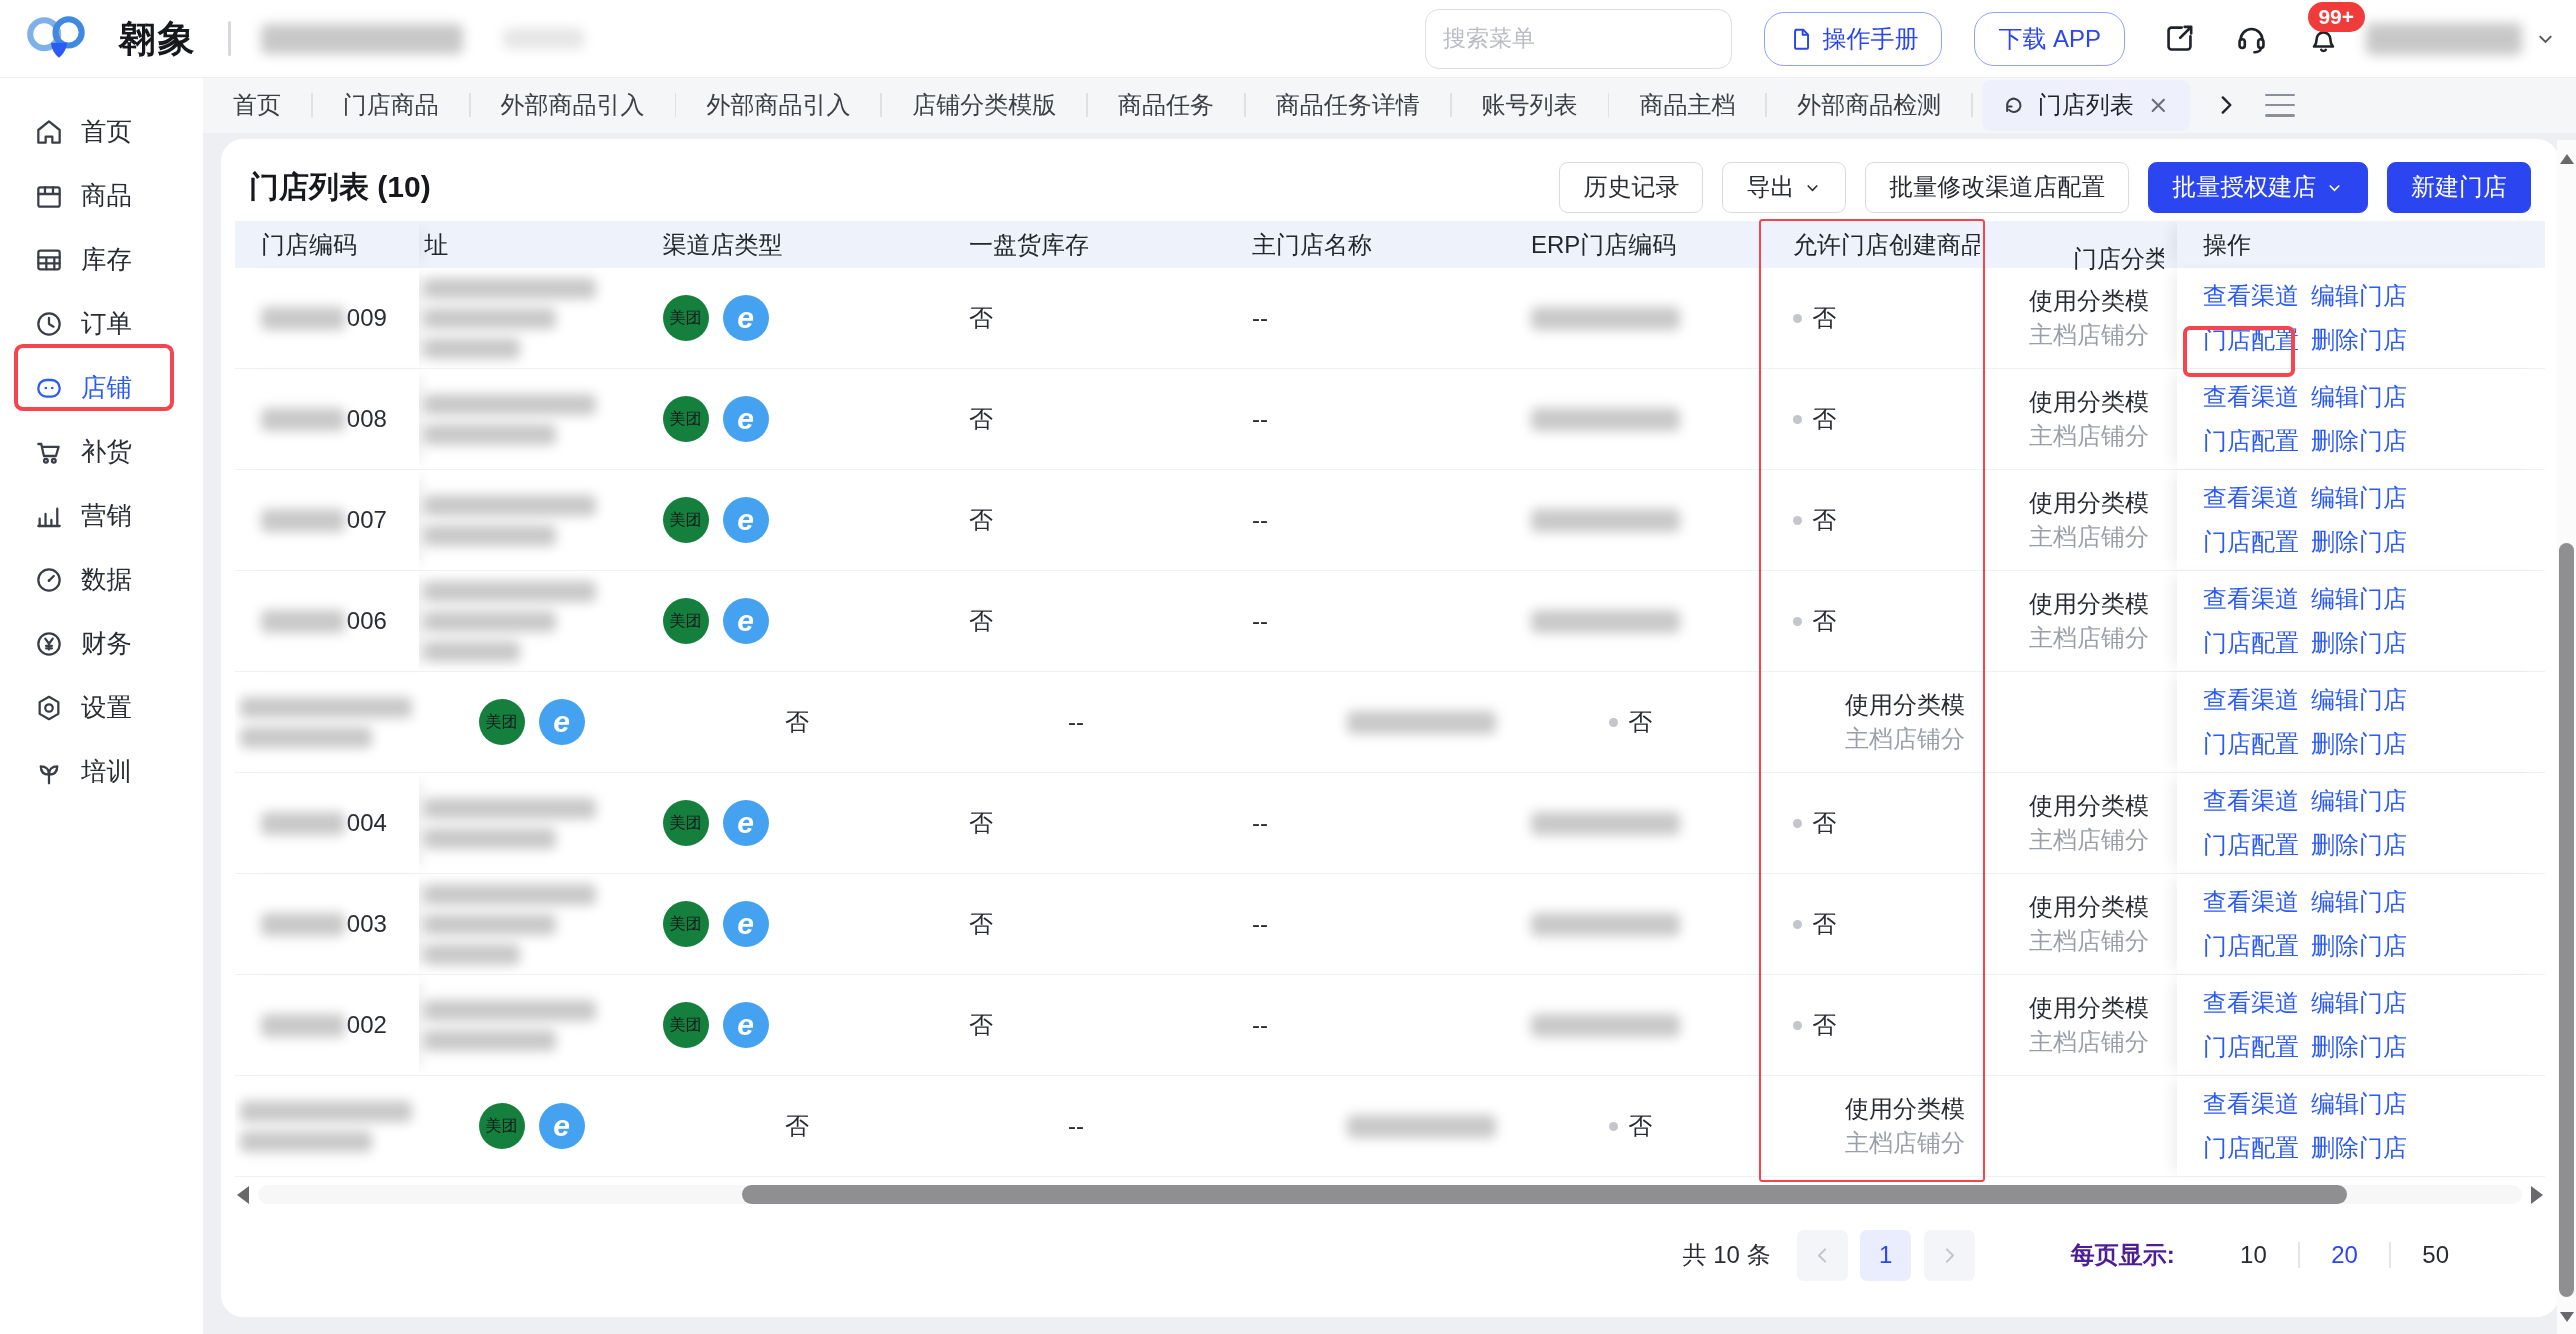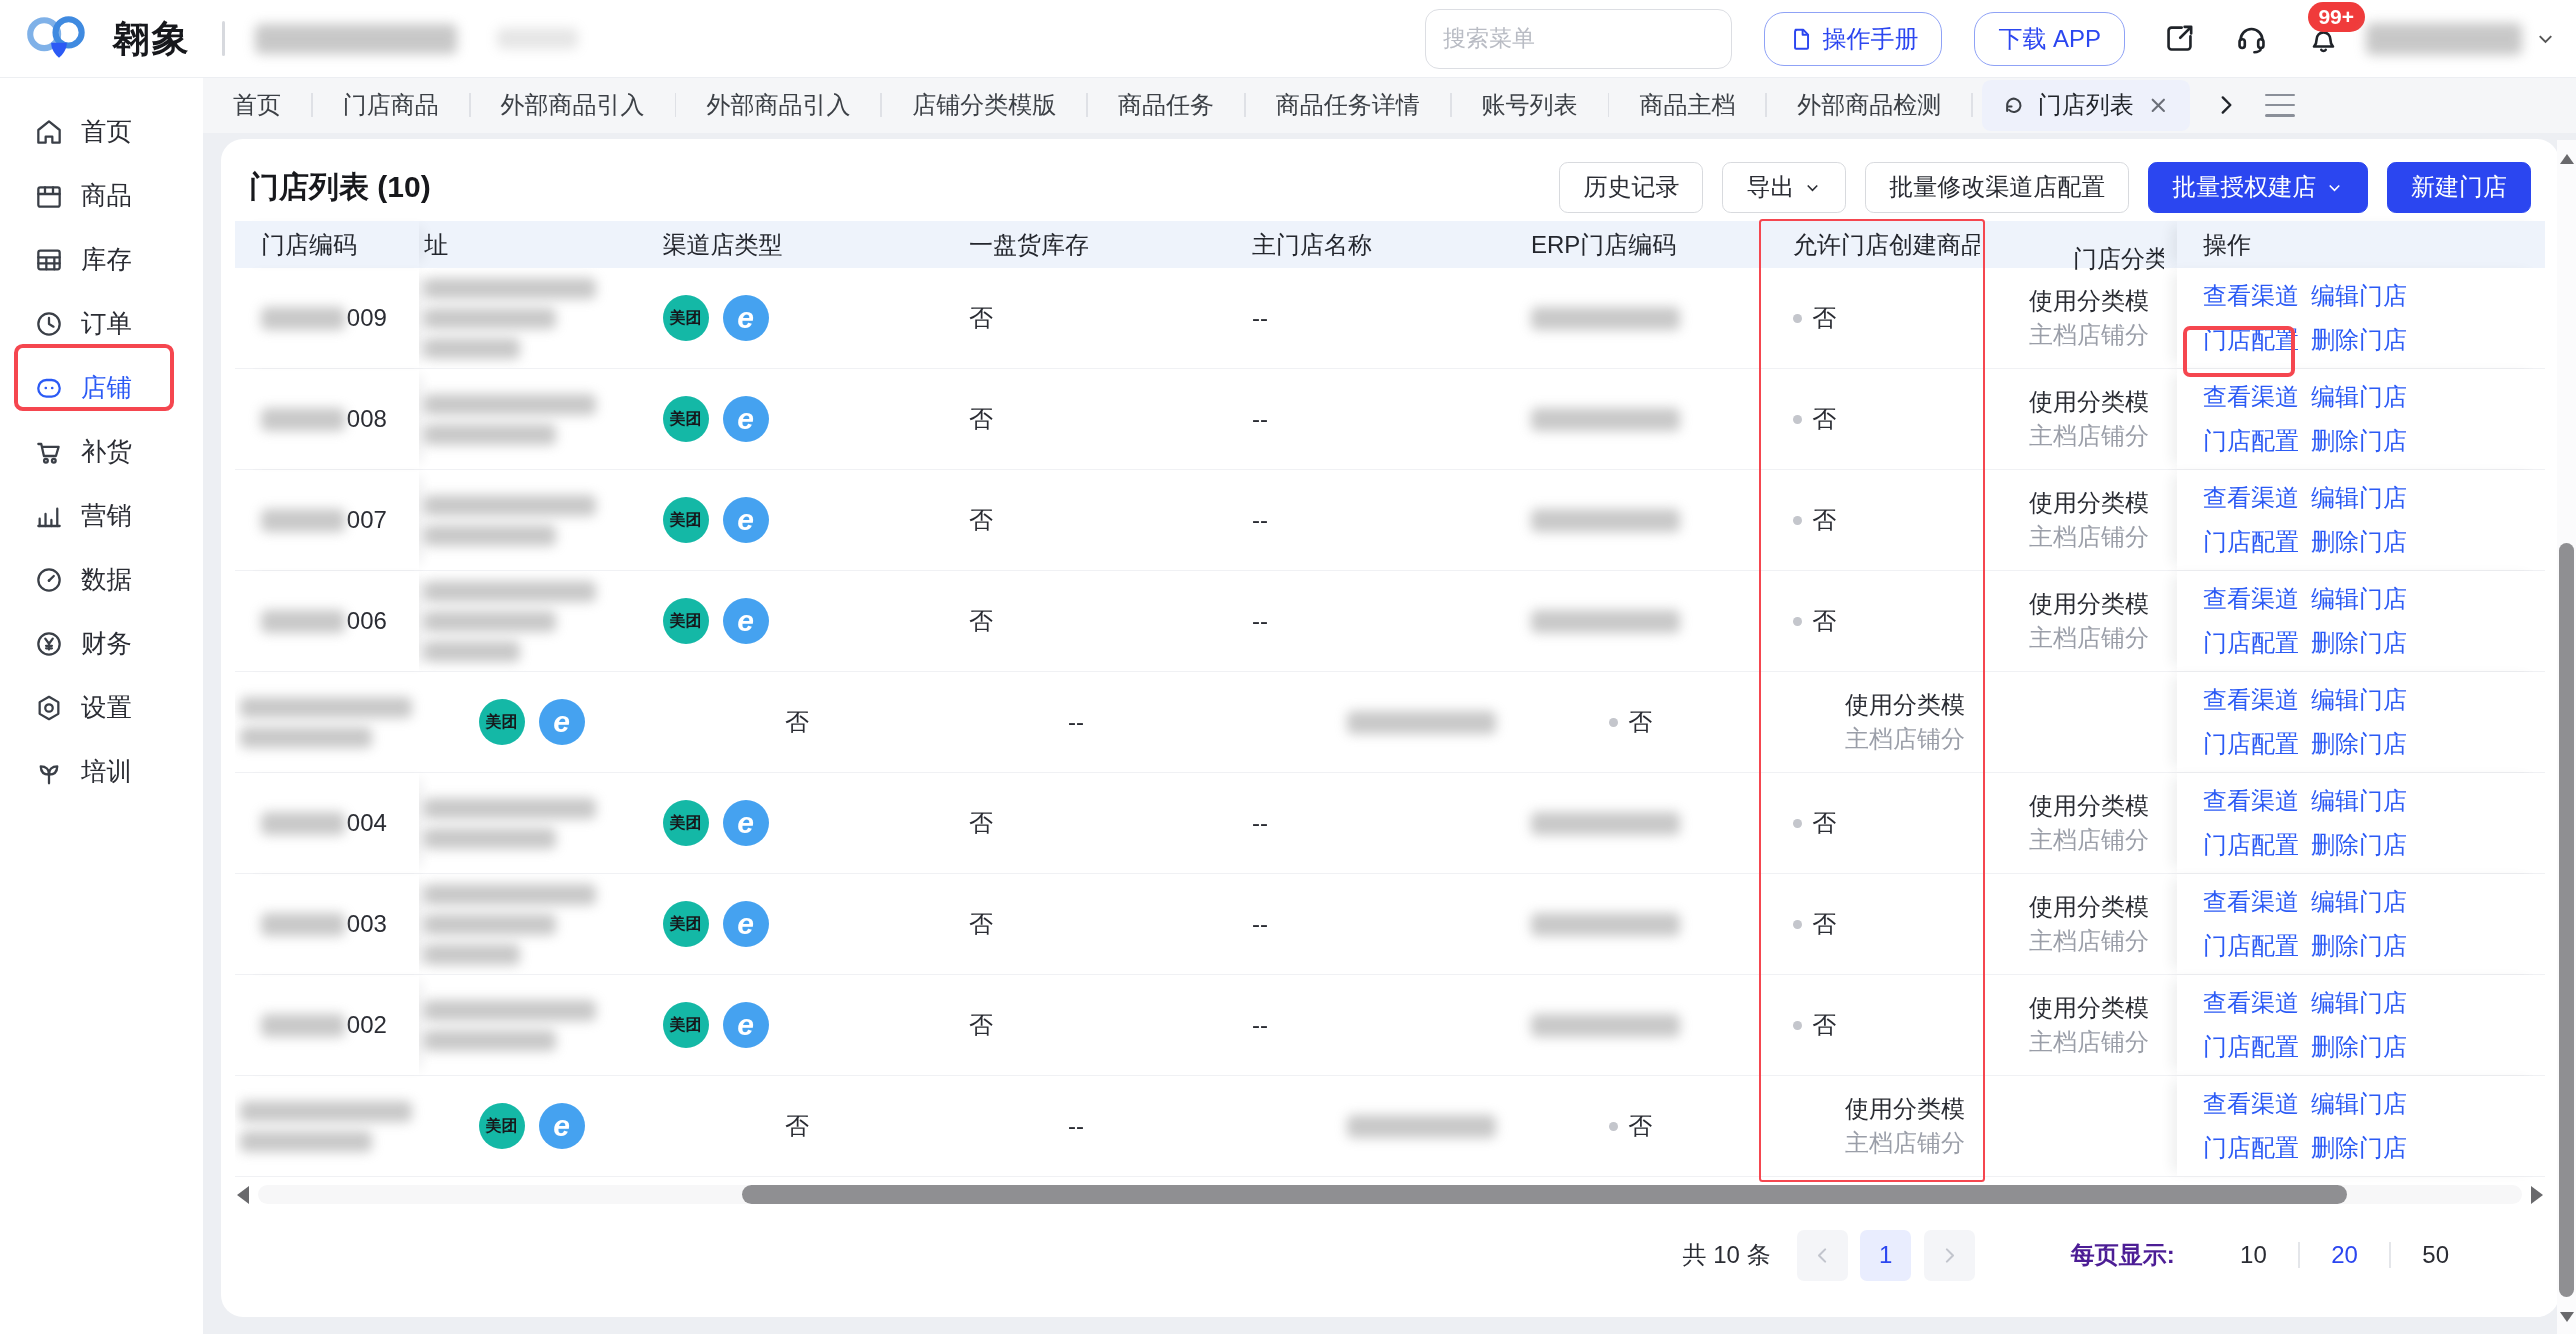--- a/index.html
+++ b/index.html
@@ -2,21 +2,21 @@
 <html style="font-size:14px"><head>
 <meta charset="utf-8">
 <style>
   * { margin:0; padding:0; box-sizing:border-box; }
   html,body { width:2576px; height:1334px; overflow:hidden; font-family:"Liberation Sans", sans-serif; background:#edeff3; color:#2a2c33; }
 
   
   .topbar { position:absolute; left:0; top:0; width:2576px; height:77px; background:#fff; box-shadow:0 0.9px 0 #eceef1; z-index:30; display:flex; align-items:center; }
   .logo-wrap { display:flex; align-items:center; margin-left:24.6px; }
   .logo-ic { width:68px; height:51px; }
-  .logo-text { font-size:37px; font-weight:700; color:#17181c; margin-left:20px; letter-spacing:1.8px; }
+  .logo-text { font-size:37px; font-weight:700; color:#17181c; margin-left:26px; letter-spacing:1.8px; }
   .logo-divider { width:2.6px; height:35px; background:#d7d9de; margin:0 30px 0 32px; border-radius:1.8px; }
   .blurbar { background:#9b9b9b; opacity:.55; border-radius:5.3px; filter:blur(6.1px); display:inline-block; }
   .company-bar { width:202px; height:30px; }
   .company-sub { width:81px; height:21px; opacity:.25; margin-left:40px; }
   .topbar-right { position:absolute; right:0; top:0; height:77px; display:flex; align-items:center; }
   .search-box { position:relative; width:307px; height:60px; border:1.8px solid #dcdee3; border-radius:14px; display:flex; align-items:center; padding:0 17.5px; background:#fff; }
   .search-box input { border:none; outline:none; flex:1; font-size:23px; color:#42464d; font-family:inherit; background:transparent; }
   .search-box input::placeholder { color:#b9bcc4; }
   .tb-btn { height:54px; border:1.8px solid #8fa2f6; border-radius:20px; color:#2b46f0; background:#fff; font-size:24px; display:flex; align-items:center; gap:8.8px; padding:0 23px; margin-left:32px; cursor:pointer; font-family:inherit; }
   .tb-ic { width:35px; height:35px; color:#1f2329; margin-left:37px; cursor:pointer; position:relative; }
@@ -67,21 +67,21 @@
   .thead .col-category { padding-left:93px;margin-top:28px; }
   .col-ops { position:absolute; right:0; top:0; bottom:0; width:368px; padding-left:26px; background:#fff; box-shadow:-10.5px 0 12.3px -5.3px rgba(31,35,41,.08); display:flex; align-items:center; }
   .thead .col-ops { background:#eef3fb; font-weight:500; }
   .addr-lines { display:flex; flex-direction:column; gap:8.8px; }
   .code-bar { width:84px; height:23px; margin-right:1.8px; }
   .a-bar1 { width:172px; height:21px; }
   .a-bar2 { width:132px; height:21px; }
   .a-bar3 { width:96px; height:21px; }
   .erp-bar { width:149px; height:23px; }
   .chip { width:46px; height:46px; border-radius:50%; display:flex; align-items:center; justify-content:center; flex:none; }
-  .chip.meituan { background:#14b8a6; color:#17181c; font-size:16px; font-weight:700; letter-spacing:0; }
+  .chip.meituan { background:#15803d; color:#17181c; font-size:16px; font-weight:400; letter-spacing:0; }
   .chip.eleme { background:#45a2f0; color:#fff; font-size:30px; font-weight:700; font-style:italic; }
   .dot { width:8.8px; height:8.8px; border-radius:50%; background:#c4c6cc; flex:none; }
   .cat { display:flex; flex-direction:column; gap:7px; line-height:1.1; }
   .cat .l2 { color:#9a9ea8; }
   .ops-grid { display:grid; grid-template-columns:auto auto; column-gap:26px; row-gap:10.5px;gap:12px; }
   .link { color:#2b5af5; cursor:pointer; font-size:24px; }
 
   
   .hscroll { display:flex; align-items:center; height:21px; margin-top:7px; padding:0 1.8px; }
   .h-arrow { width:0; height:0; border-style:solid; cursor:pointer; }

